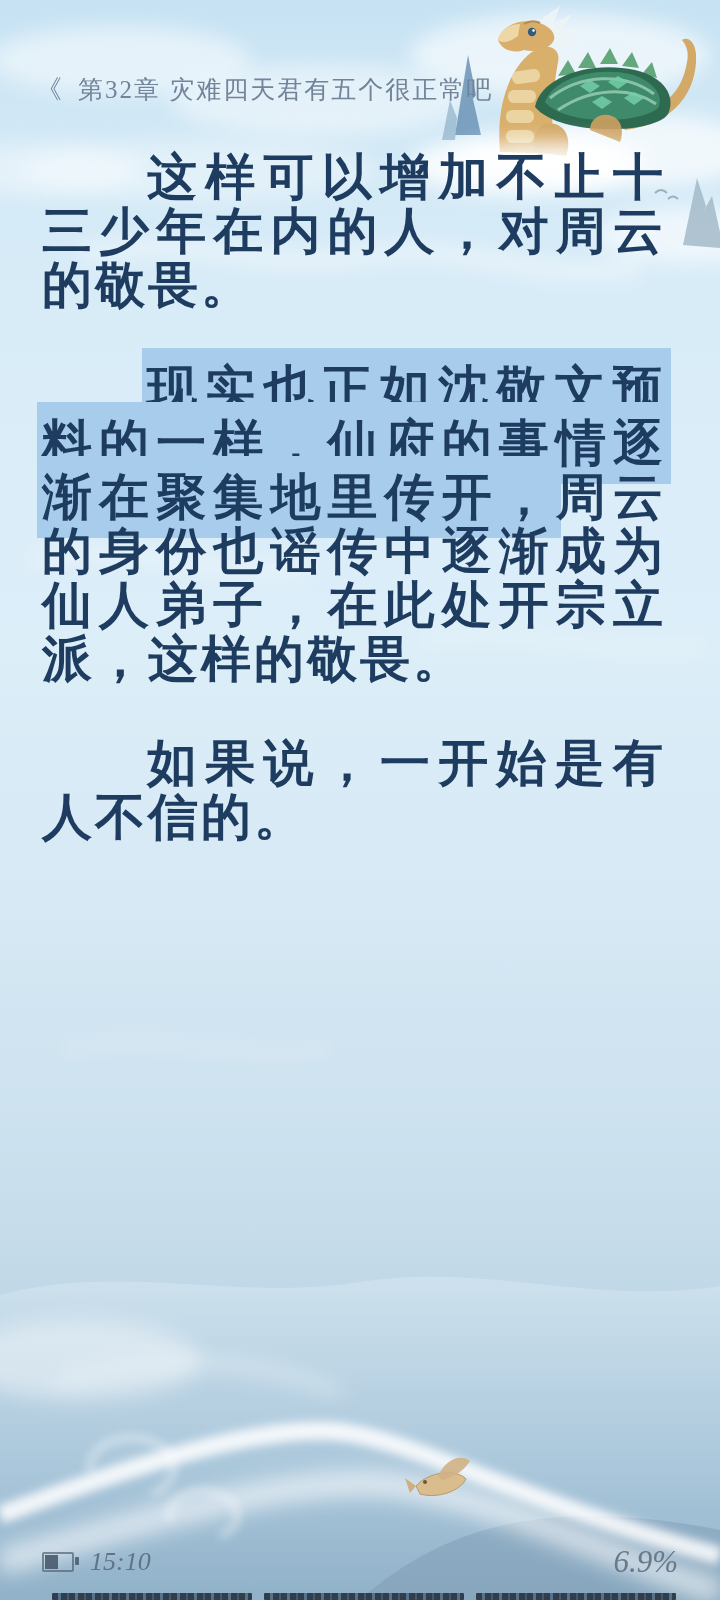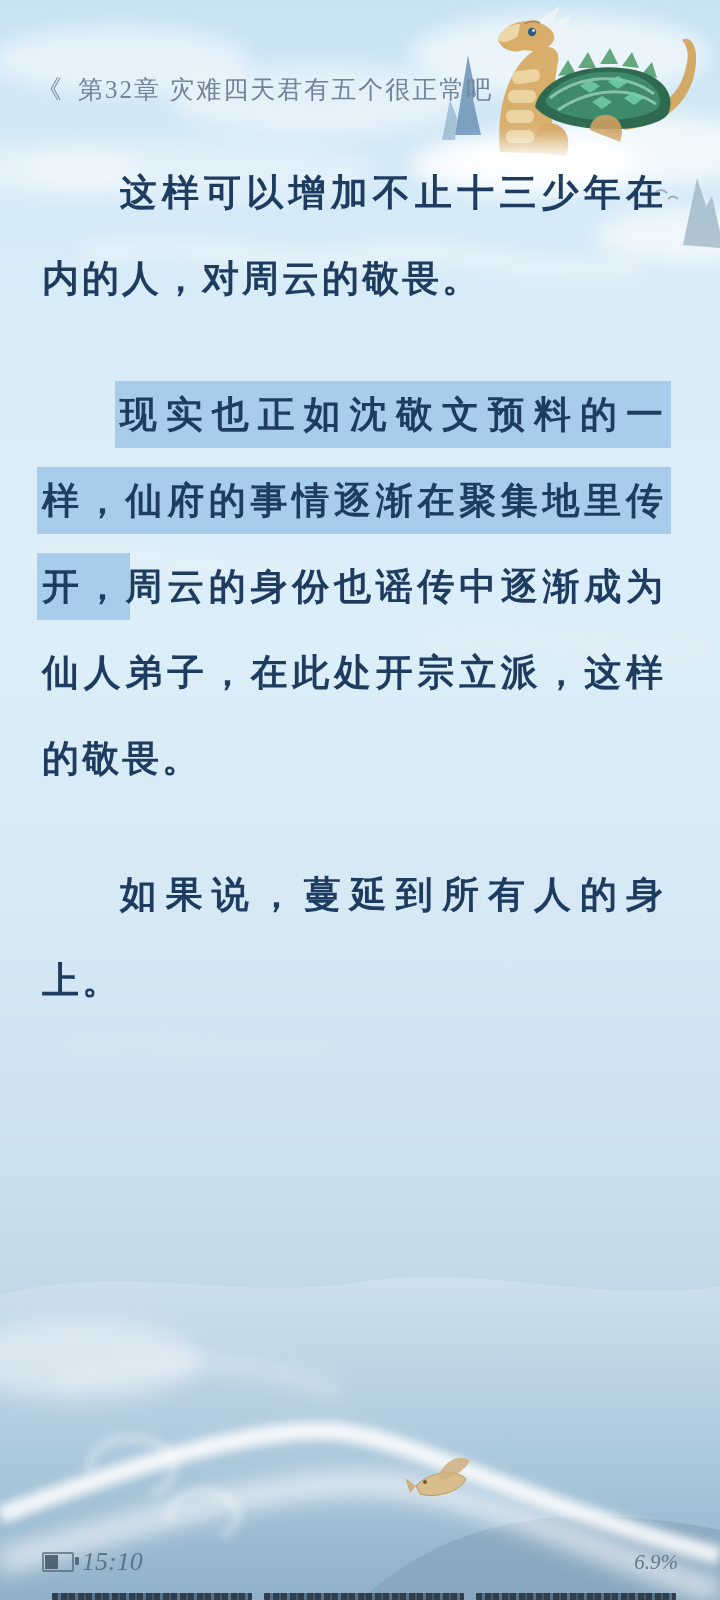--- a/index.html
+++ b/index.html
@@ -15,21 +15,21 @@
   .header {
     position:absolute; top:72px; left:36px; right:260px; z-index:2;
     display:flex; align-items:center; gap:14px;
     color:#72849a; font-size:25px; letter-spacing:2px; white-space:nowrap;
   }
   .back-btn { cursor:pointer; font-size:26px; }
 
   .content {
     position:absolute; top:150px; left:0; right:12px; z-index:2;
     padding:0 42px; color:#1e3c5f;
-    font-size:37px; line-height:86px; font-weight:600;
+    font-size:50px; line-height:54px; font-weight:600;
     text-align:justify; text-justify:inter-character;
     letter-spacing:3px;
   }
   .content p { margin:0 0 50px; text-indent:2.1em; }
   .hl {
     background:#a8cdec;
     padding:13px 5px; margin:16px -5px;
     -webkit-box-decoration-break:clone; box-decoration-break:clone;
   }
 
@@ -37,22 +37,22 @@
     position:absolute; left:0; right:0; bottom:20px; height:36px; z-index:2;
     display:flex; align-items:center; padding:0 42px;
     color:#5f7486; font-style:italic;
   }
   .battery {
     width:28px; height:16px; position:relative; margin-right:8px;
     border:2px solid rgba(82,100,116,.7); border-radius:2px;
   }
   .battery .fill { position:absolute; left:1px; top:1px; bottom:1px; background:rgba(66,84,100,.85); }
   .battery .nub { position:absolute; right:-7px; top:3px; width:4px; height:8px; background:rgba(66,84,100,.8); border-radius:1px; }
-  .time { font-size:26px; }
-  .progress { margin-left:auto; font-size:21px; color:#68798a; }
+  .time { font-size:26px;margin-left:8px; }
+  .progress { margin-left:auto; font-size:31px; color:#68798a; }
 
   .bottom-strip {
     position:absolute; left:0; right:0; bottom:0; height:7px; z-index:3;
     display:flex; gap:12px; padding:0 44px 0 52px; box-sizing:border-box;
   }
   .strip-seg {
     flex:1; border-radius:1px;
     background:repeating-linear-gradient(90deg,
       #2f3d4d 0 6px, #56718a 6px 9px, #2f3d4d 9px 15px, #44596e 15px 17px);
   }
@@ -157,21 +157,21 @@
   </svg>
 
   <div class="header">
     <span class="back-btn">《</span>
     <span>第32章 灾难四天君有五个很正常吧</span>
   </div>
 
   <div class="content">
     <p><span>这样可以增加不止十三少年在内的人，对周云的敬畏。</span></p>
     <p><span class="hl">现实也正如沈敬文预料的一样，仙府的事情逐渐在聚集地里传开，</span><span>周云的身份也谣传中逐渐成为仙人弟子，在此处开宗立派，这样的敬畏。</span></p>
-    <p><span>如果说，蔓延到所有人的身上。</span></p>
+    <p><span>如果说，一开始是有人不信的。</span></p>
   </div>
 
   <div class="statusbar">
     <span class="battery">
       <span class="fill" style="width: 45%;"></span>
       <span class="nub"></span>
     </span>
     <span class="time">15:10</span>
     <span class="progress">6.9%</span>
   </div>

